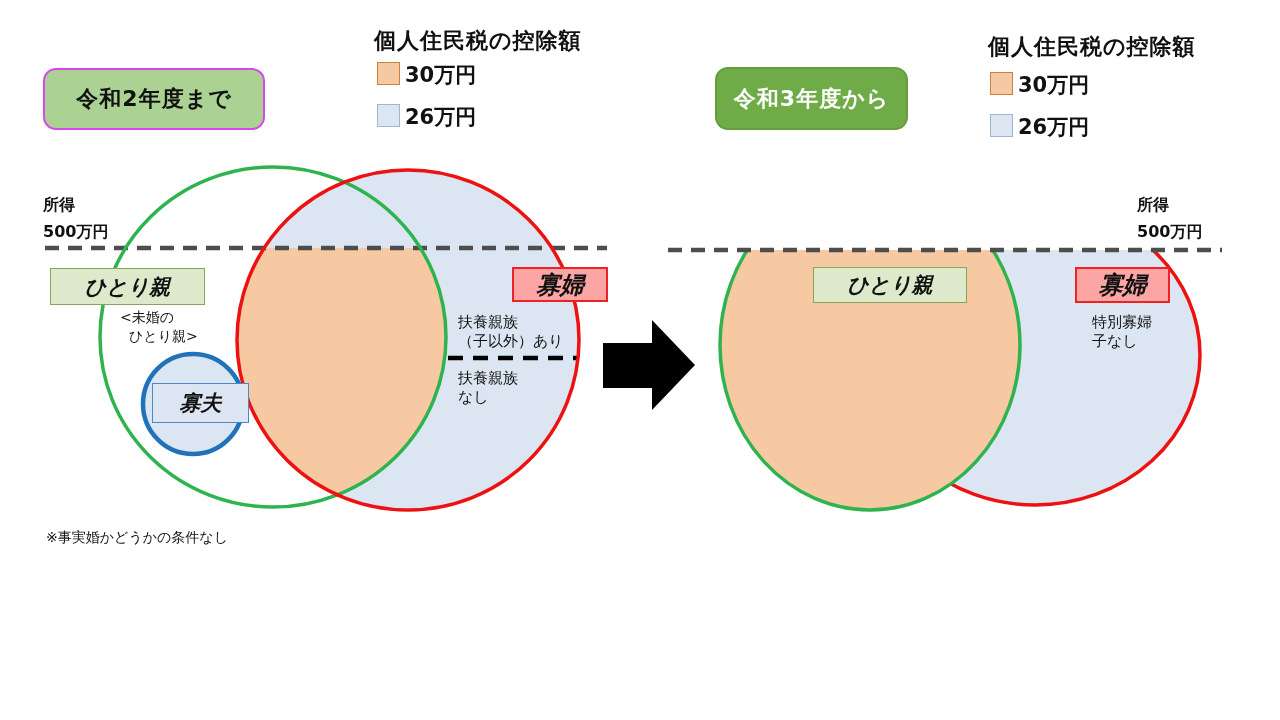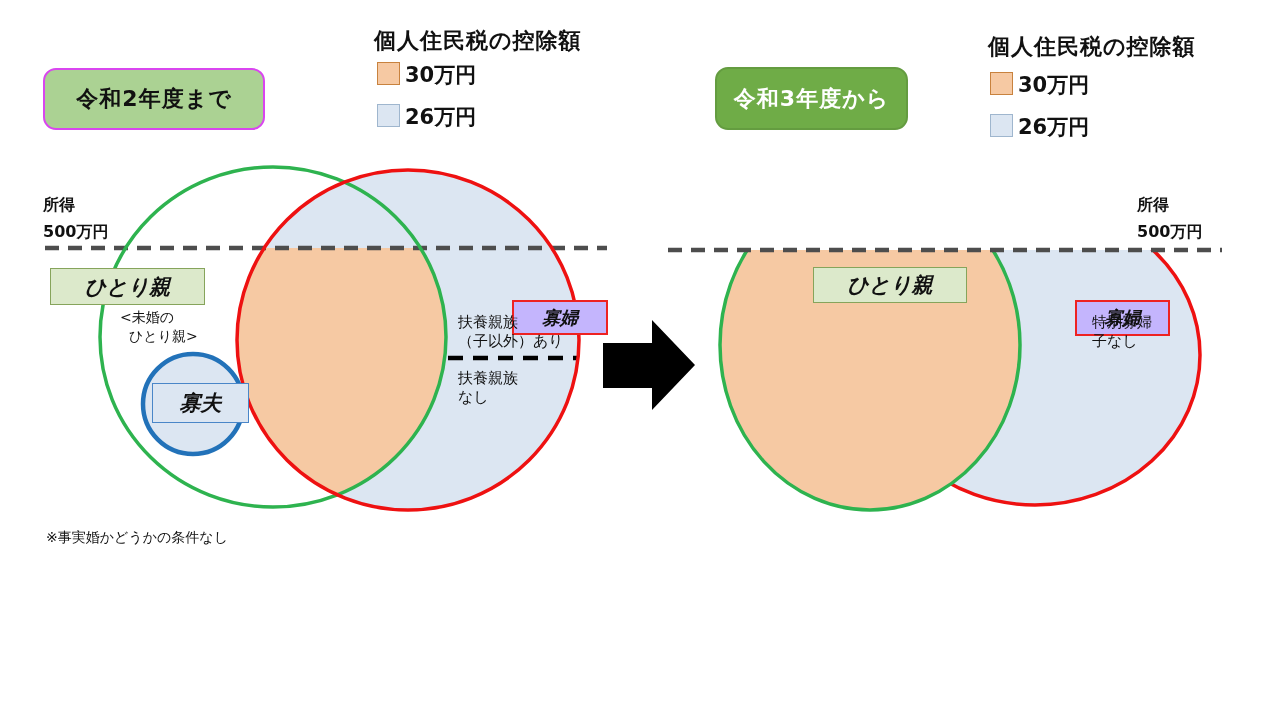--- a/index.html
+++ b/index.html
@@ -24,21 +24,21 @@
   .swatch-orange { background:#F6C9A3; border:1.5px solid #C8823E; }
   .swatch-blue   { background:#DCE6F2; border:1.5px solid #9FB6CE; }
 
   
   .income-label { font-size:16px; font-weight:600; line-height:27px; white-space:nowrap; }
 
   
   .cat-box { font-size:21px; font-weight:600; white-space:nowrap;font-style:italic; }
   .cat-green { background:#DCE9CB; border:1.5px solid #86A45B; }
   .cat-white { background:#FFFFFF; border:2px solid #000000; font-size:22px; }
-  .cat-pink  { background:#c4b5fd; border:2px solid #EE2222; font-size:18px;margin-top:33px; }
+  .cat-pink  { background:#fca5a5; border:2px solid #EE2222; font-size:24px; }
   .cat-blue  { background:#DCE6F2; border:1px solid #4A86C8; }
 
   
   .annot { font-size:15px; line-height:19px; font-weight:400; white-space:nowrap; }
   .annot span { display:block; }
   .note { font-size:14px; font-weight:400; white-space:nowrap; }
 
   
   .fill-blue   { fill:#DCE6F2; }
   .fill-orange { fill:#F6C9A3; }

